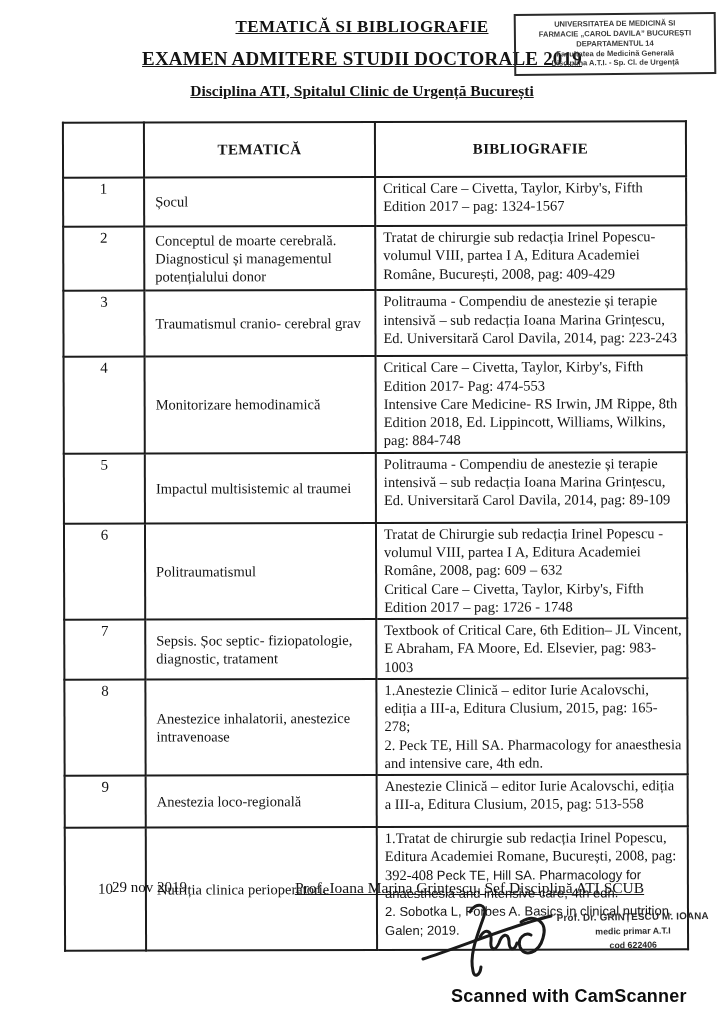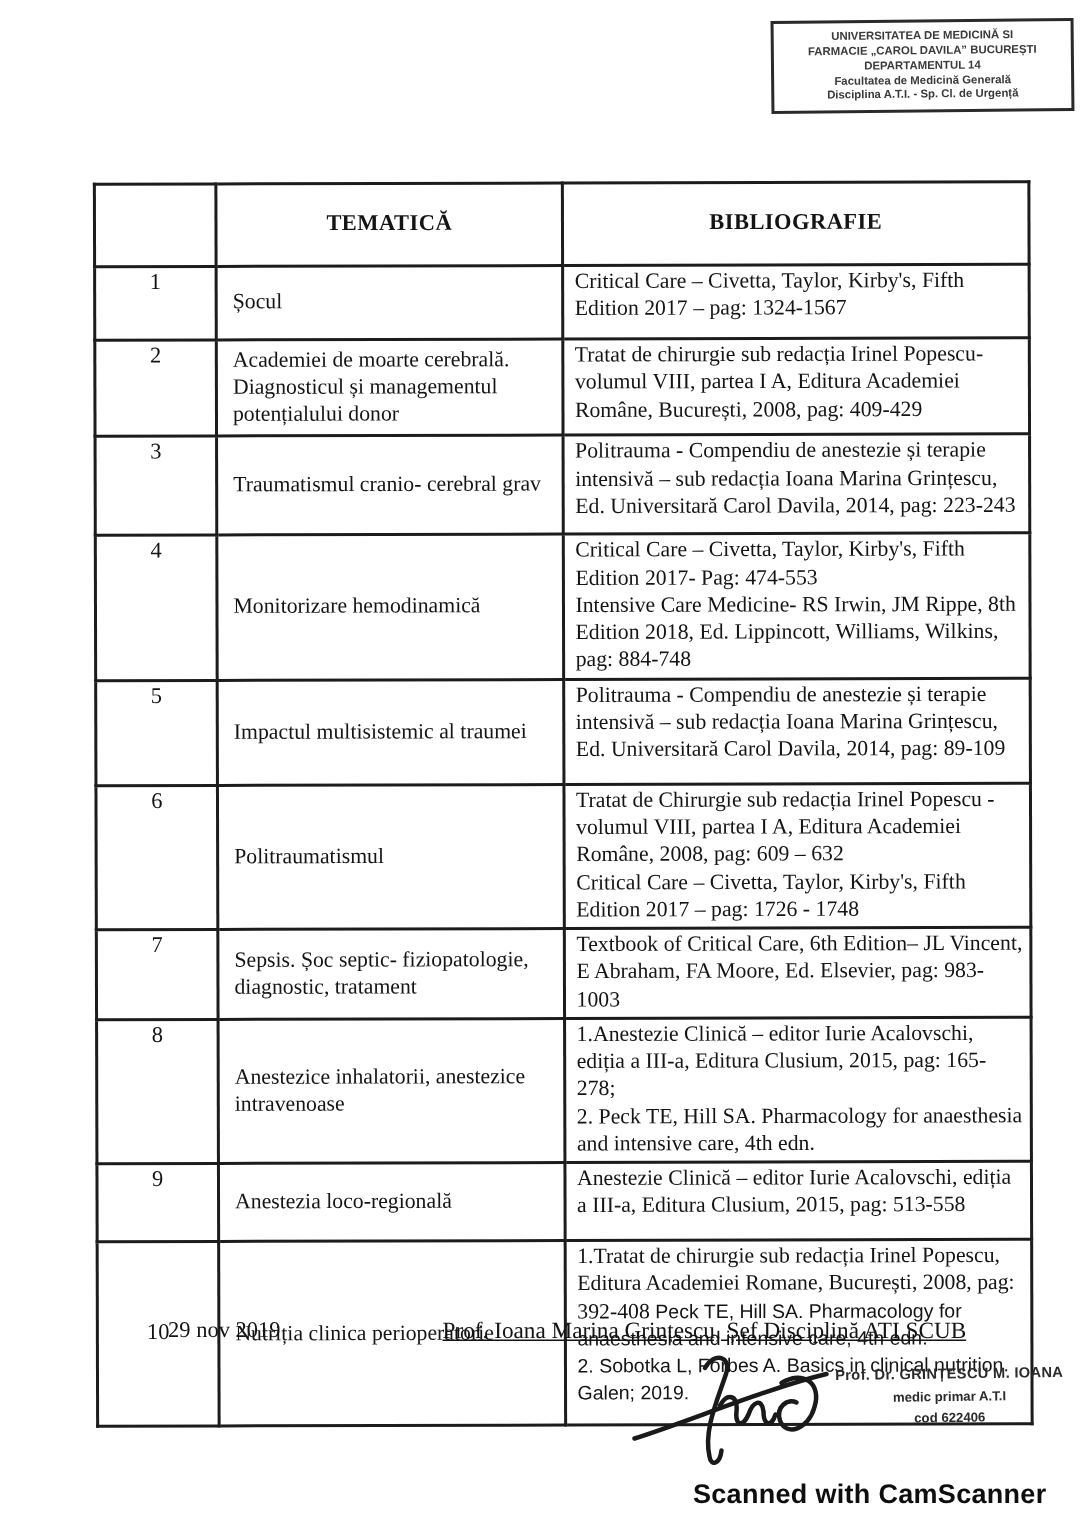--- a/index.html
+++ b/index.html
@@ -97,28 +97,32 @@
     transform: rotate(-0.8deg);
   }
   .doctor-stamp .ds1 { font-size: 9.8px; letter-spacing: 0.2px; }
   .doctor-stamp .ds2 { font-size: 8.8px; margin-top: 4px; }
   .doctor-stamp .ds3 { font-size: 8.8px; margin-top: 4px; }
   .camscanner {
     position: absolute; top: 986px; left: 451px;
     font-family: "Liberation Sans", sans-serif;
     font-weight: bold; font-size: 18px; color: #0e0e0e;
     letter-spacing: 0.2px;
-    margin-left: 11px;
   }
 </style>
 </head>
 <body>
 
 <div class="page">
 
+  <div class="title-block">
+    <div class="t1">TEMATICĂ SI BIBLIOGRAFIE</div>
+    <div class="t2">EXAMEN ADMITERE STUDII DOCTORALE 2019</div>
+    <div class="t3">Disciplina ATI, Spitalul Clinic de Urgență București</div>
+  </div>
 
   <div class="uni-stamp">
     <div>UNIVERSITATEA DE MEDICINĂ SI</div>
     <div>FARMACIE „CAROL DAVILA” BUCUREȘTI</div>
     <div>DEPARTAMENTUL 14</div>
     <div>Facultatea de Medicină Generală</div>
     <div>Disciplina A.T.I. - Sp. Cl. de Urgență</div>
   </div>
 
   <table class="doc-table">
@@ -132,21 +136,21 @@
     <tbody id="tbody">
         <tr>
           <td class="col-num">1</td>
           <td class="col-tema">Șocul</td>
           <td class="col-bib">
             <div><span>Critical Care – Civetta, Taylor, Kirby's, Fifth Edition 2017 – pag:  1324-1567</span></div>
           </td>
         </tr>
         <tr>
           <td class="col-num">2</td>
-          <td class="col-tema">Academiei de moarte cerebrală. Diagnosticul și managementul potențialului donor</td>
+          <td class="col-tema">Conceptul de moarte cerebrală. Diagnosticul și managementul potențialului donor</td>
           <td class="col-bib">
             <div><span>Tratat de chirurgie sub redacția Irinel Popescu- volumul VIII, partea I A, Editura Academiei Române, București, 2008, pag: 409-429</span></div>
           </td>
         </tr>
         <tr>
           <td class="col-num">3</td>
           <td class="col-tema">Traumatismul cranio- cerebral grav</td>
           <td class="col-bib">
             <div><span>Politrauma -  Compendiu de anestezie și terapie intensivă – sub redacția Ioana Marina Grințescu, Ed. Universitară Carol Davila, 2014, pag: 223-243</span></div>
           </td>

